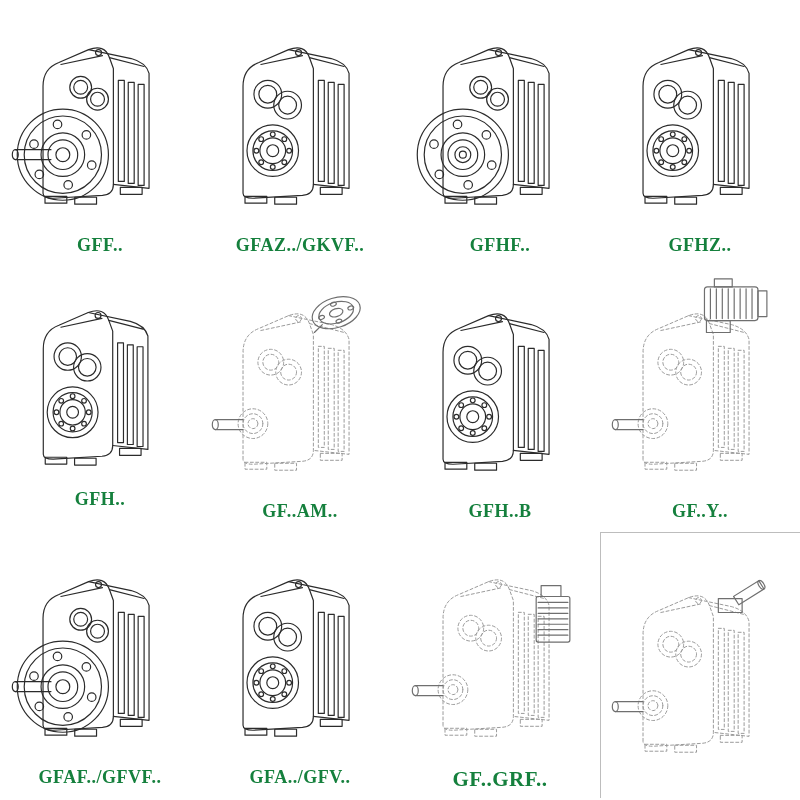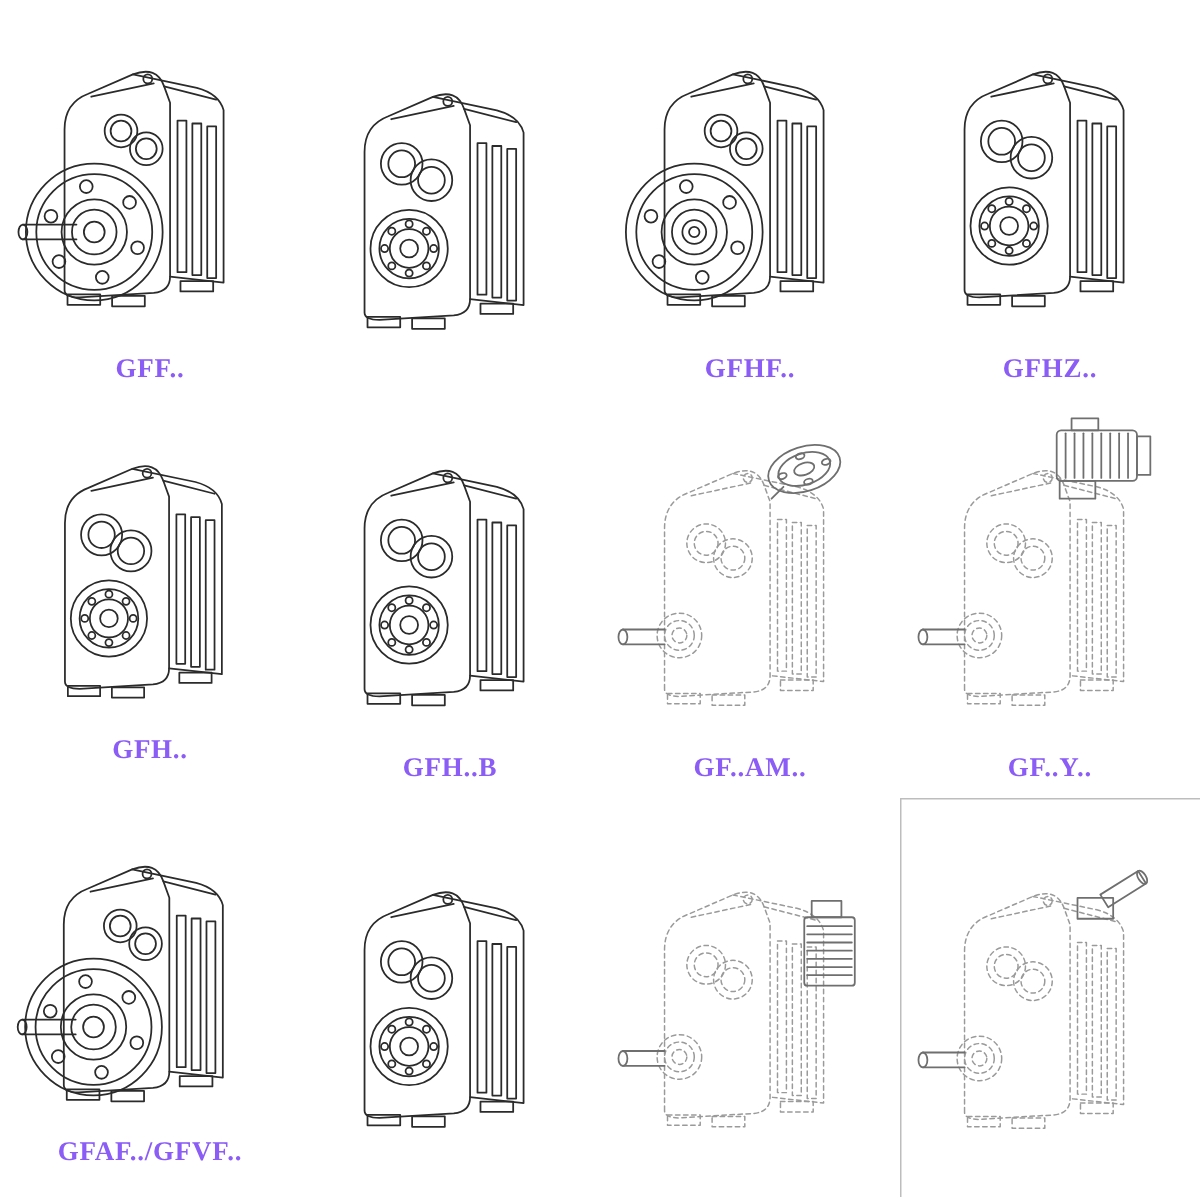--- a/index.html
+++ b/index.html
@@ -12,21 +12,21 @@
   }
   .cell{
     display:flex;flex-direction:column;align-items:center;justify-content:flex-end;
     box-sizing:border-box;
   }
   .cell.boxed{border-left:1px solid #bdbdbd;border-top:1px solid #bdbdbd;}
   .drawing{
     flex:1;display:flex;align-items:center;justify-content:center;width:100%;
   }
   .label{
-    font-weight:bold;font-size:18px;letter-spacing:.5px;color:#8b5cf6;
+    font-weight:bold;font-size:18px;letter-spacing:.5px;color:#15803d;
     text-align:left;padding-bottom:10px;white-space:nowrap;
   }
   .label.lg{font-size:21px;padding-bottom:6px;}
 </style>
 </head>
 <body>
 
 <div class="grid">
 
   <figure class="cell" style="margin:0">
@@ -97,20 +97,21 @@
             <circle cx="62" cy="159.5" r="2.4"></circle>
             <circle cx="50.33273811042197" cy="154.66726188957804" r="2.4"></circle>
             <circle cx="45.5" cy="143" r="2.4"></circle>
             <circle cx="50.332738110421964" cy="131.33273811042196" r="2.4"></circle>
             <circle cx="62" cy="126.5" r="2.4"></circle>
             <circle cx="73.66726188957803" cy="131.33273811042196" r="2.4"></circle>
           </g>
           <g fill="none" stroke="#2b2b2b" stroke-width="1.2" stroke-linejoin="round" stroke-linecap="round"></g>
         </svg>
       </div>
+    <figcaption class="label">GFAZ../GKVF..</figcaption>
   </figure>
 
   <figure class="cell" style="margin:0">
     <div class="drawing">
         <svg viewBox="0 0 180 220" width="185" height="218">
           <g fill="none" stroke="#2b2b2b" stroke-width="1.2" stroke-linejoin="round" stroke-linecap="round">
             <path d="M32 186 L32 78 Q32 60 48 54 L78 41 Q94 35 99 49 L103 60 L103 177 Q103 187 92 188 L42 191 Q32 191 32 186 Z"></path>
             <path d="M78 41 L121 50 Q136 54 139 65 L139 181 L103 177"></path>
             <line x1="99" y1="49" x2="134" y2="58"></line>
             <line x1="50" y1="56" x2="92" y2="47"></line>
@@ -216,20 +217,63 @@
           </g>
           <g fill="none" stroke="#2b2b2b" stroke-width="1.2" stroke-linejoin="round" stroke-linecap="round"></g>
         </svg>
       </div>
     <figcaption class="label">GFH..</figcaption>
   </figure>
 
   <figure class="cell" style="margin:0">
     <div class="drawing">
         <svg viewBox="0 0 180 220" width="185" height="218">
+          <g fill="none" stroke="#9a9a9a" stroke-width="1" stroke-linejoin="round" stroke-linecap="round" stroke-dasharray="3 2.4">
+            <path d="M32 186 L32 78 Q32 60 48 54 L78 41 Q94 35 99 49 L103 60 L103 177 Q103 187 92 188 L42 191 Q32 191 32 186 Z"></path>
+            <path d="M78 41 L121 50 Q136 54 139 65 L139 181 L103 177"></path>
+            <line x1="99" y1="49" x2="134" y2="58"></line>
+            <line x1="50" y1="56" x2="92" y2="47"></line>
+            <rect x="108" y="72" width="6" height="102"></rect>
+            <rect x="118" y="74" width="6" height="102"></rect>
+            <rect x="128" y="76" width="6" height="102"></rect>
+            <circle cx="88" cy="44" r="3"></circle>
+            <rect x="34" y="189" width="22" height="7"></rect>
+            <rect x="64" y="190" width="22" height="7"></rect>
+            <rect x="110" y="180" width="22" height="7"></rect>
+            <circle cx="60" cy="88" r="13"></circle>
+            <circle cx="60" cy="88" r="8"></circle>
+            <circle cx="78" cy="98" r="13"></circle>
+            <circle cx="78" cy="98" r="8"></circle>
+            <circle cx="42" cy="150" r="15"></circle>
+            <circle cx="42" cy="150" r="10"></circle>
+            <circle cx="42" cy="150" r="5"></circle>
+          </g>
+          <g fill="none" stroke="#6f6f6f" stroke-width="1.2" stroke-linejoin="round" stroke-linecap="round">
+            <g transform="translate(126,38) rotate(-18)">
+              <ellipse cx="0" cy="0" rx="25" ry="15"></ellipse>
+              <ellipse cx="0" cy="0" rx="18" ry="10.5"></ellipse>
+              <ellipse cx="0" cy="0" rx="7" ry="4"></ellipse>
+              <ellipse cx="15.5" cy="0" rx="3" ry="1.9"></ellipse>
+              <ellipse cx="-15.5" cy="0" rx="3" ry="1.9"></ellipse>
+              <ellipse cx="0" cy="9" rx="3" ry="1.9"></ellipse>
+              <ellipse cx="0" cy="-9" rx="3" ry="1.9"></ellipse>
+            </g>
+            <line x1="112" y1="50" x2="104" y2="58"></line>
+            <line x1="4" y1="146" x2="32" y2="146"></line>
+            <line x1="4" y1="156" x2="32" y2="156"></line>
+            <ellipse cx="4" cy="151" rx="3" ry="5"></ellipse>
+          </g>
+        </svg>
+      </div>
+    <figcaption class="label">GF..AM..</figcaption>
+  </figure>
+
+  <figure class="cell" style="margin:0">
+    <div class="drawing">
+        <svg viewBox="0 0 180 220" width="185" height="218">
           <g fill="none" stroke="#2b2b2b" stroke-width="1.2" stroke-linejoin="round" stroke-linecap="round">
             <path d="M32 186 L32 78 Q32 60 48 54 L78 41 Q94 35 99 49 L103 60 L103 177 Q103 187 92 188 L42 191 Q32 191 32 186 Z"></path>
             <path d="M78 41 L121 50 Q136 54 139 65 L139 181 L103 177"></path>
             <line x1="99" y1="49" x2="134" y2="58"></line>
             <line x1="50" y1="56" x2="92" y2="47"></line>
             <rect x="108" y="72" width="6" height="102"></rect>
             <rect x="118" y="74" width="6" height="102"></rect>
             <rect x="128" y="76" width="6" height="102"></rect>
             <circle cx="88" cy="44" r="3"></circle>
             <rect x="34" y="189" width="22" height="7"></rect>
@@ -275,63 +319,20 @@
             <rect x="110" y="180" width="22" height="7"></rect>
             <circle cx="60" cy="88" r="13"></circle>
             <circle cx="60" cy="88" r="8"></circle>
             <circle cx="78" cy="98" r="13"></circle>
             <circle cx="78" cy="98" r="8"></circle>
             <circle cx="42" cy="150" r="15"></circle>
             <circle cx="42" cy="150" r="10"></circle>
             <circle cx="42" cy="150" r="5"></circle>
           </g>
           <g fill="none" stroke="#6f6f6f" stroke-width="1.2" stroke-linejoin="round" stroke-linecap="round">
-            <g transform="translate(126,38) rotate(-18)">
-              <ellipse cx="0" cy="0" rx="25" ry="15"></ellipse>
-              <ellipse cx="0" cy="0" rx="18" ry="10.5"></ellipse>
-              <ellipse cx="0" cy="0" rx="7" ry="4"></ellipse>
-              <ellipse cx="15.5" cy="0" rx="3" ry="1.9"></ellipse>
-              <ellipse cx="-15.5" cy="0" rx="3" ry="1.9"></ellipse>
-              <ellipse cx="0" cy="9" rx="3" ry="1.9"></ellipse>
-              <ellipse cx="0" cy="-9" rx="3" ry="1.9"></ellipse>
-            </g>
-            <line x1="112" y1="50" x2="104" y2="58"></line>
-            <line x1="4" y1="146" x2="32" y2="146"></line>
-            <line x1="4" y1="156" x2="32" y2="156"></line>
-            <ellipse cx="4" cy="151" rx="3" ry="5"></ellipse>
-          </g>
-        </svg>
-      </div>
-    <figcaption class="label">GF..AM..</figcaption>
-  </figure>
-
-  <figure class="cell" style="margin:0">
-    <div class="drawing">
-        <svg viewBox="0 0 180 220" width="185" height="218">
-          <g fill="none" stroke="#9a9a9a" stroke-width="1" stroke-linejoin="round" stroke-linecap="round" stroke-dasharray="3 2.4">
-            <path d="M32 186 L32 78 Q32 60 48 54 L78 41 Q94 35 99 49 L103 60 L103 177 Q103 187 92 188 L42 191 Q32 191 32 186 Z"></path>
-            <path d="M78 41 L121 50 Q136 54 139 65 L139 181 L103 177"></path>
-            <line x1="99" y1="49" x2="134" y2="58"></line>
-            <line x1="50" y1="56" x2="92" y2="47"></line>
-            <rect x="108" y="72" width="6" height="102"></rect>
-            <rect x="118" y="74" width="6" height="102"></rect>
-            <rect x="128" y="76" width="6" height="102"></rect>
-            <circle cx="88" cy="44" r="3"></circle>
-            <rect x="34" y="189" width="22" height="7"></rect>
-            <rect x="64" y="190" width="22" height="7"></rect>
-            <rect x="110" y="180" width="22" height="7"></rect>
-            <circle cx="60" cy="88" r="13"></circle>
-            <circle cx="60" cy="88" r="8"></circle>
-            <circle cx="78" cy="98" r="13"></circle>
-            <circle cx="78" cy="98" r="8"></circle>
-            <circle cx="42" cy="150" r="15"></circle>
-            <circle cx="42" cy="150" r="10"></circle>
-            <circle cx="42" cy="150" r="5"></circle>
-          </g>
-          <g fill="none" stroke="#6f6f6f" stroke-width="1.2" stroke-linejoin="round" stroke-linecap="round">
             <rect x="94" y="12" width="54" height="34" rx="3"></rect>
             <line x1="100" y1="14" x2="100" y2="44"></line>
             <line x1="106" y1="14" x2="106" y2="44"></line>
             <line x1="112" y1="14" x2="112" y2="44"></line>
             <line x1="118" y1="14" x2="118" y2="44"></line>
             <line x1="124" y1="14" x2="124" y2="44"></line>
             <line x1="130" y1="14" x2="130" y2="44"></line>
             <line x1="136" y1="14" x2="136" y2="44"></line>
             <line x1="142" y1="14" x2="142" y2="44"></line>
             <rect x="148" y="16" width="9" height="26"></rect>
@@ -339,21 +340,21 @@
             <rect x="96" y="46" width="24" height="12"></rect>
             <line x1="4" y1="146" x2="32" y2="146"></line>
             <line x1="4" y1="156" x2="32" y2="156"></line>
             <ellipse cx="4" cy="151" rx="3" ry="5"></ellipse>
           </g>
         </svg>
       </div>
     <figcaption class="label">GF..Y..</figcaption>
   </figure>
 
-  <figure class="cell" style="margin:10px">
+  <figure class="cell" style="margin:0">
     <div class="drawing">
         <svg viewBox="0 0 180 220" width="185" height="218">
           <g fill="none" stroke="#2b2b2b" stroke-width="1.2" stroke-linejoin="round" stroke-linecap="round">
             <path d="M32 186 L32 78 Q32 60 48 54 L78 41 Q94 35 99 49 L103 60 L103 177 Q103 187 92 188 L42 191 Q32 191 32 186 Z"></path>
             <path d="M78 41 L121 50 Q136 54 139 65 L139 181 L103 177"></path>
             <line x1="99" y1="49" x2="134" y2="58"></line>
             <line x1="50" y1="56" x2="92" y2="47"></line>
             <rect x="108" y="72" width="6" height="102"></rect>
             <rect x="118" y="74" width="6" height="102"></rect>
             <rect x="128" y="76" width="6" height="102"></rect>
@@ -414,20 +415,21 @@
             <circle cx="62" cy="159.5" r="2.4"></circle>
             <circle cx="50.33273811042197" cy="154.66726188957804" r="2.4"></circle>
             <circle cx="45.5" cy="143" r="2.4"></circle>
             <circle cx="50.332738110421964" cy="131.33273811042196" r="2.4"></circle>
             <circle cx="62" cy="126.5" r="2.4"></circle>
             <circle cx="73.66726188957803" cy="131.33273811042196" r="2.4"></circle>
           </g>
           <g fill="none" stroke="#2b2b2b" stroke-width="1.2" stroke-linejoin="round" stroke-linecap="round"></g>
         </svg>
       </div>
+    <figcaption class="label">GFA../GFV..</figcaption>
   </figure>
 
   <figure class="cell" style="margin:0">
     <div class="drawing">
         <svg viewBox="0 0 180 220" width="185" height="218">
           <g fill="none" stroke="#9a9a9a" stroke-width="1" stroke-linejoin="round" stroke-linecap="round" stroke-dasharray="3 2.4">
             <path d="M32 186 L32 78 Q32 60 48 54 L78 41 Q94 35 99 49 L103 60 L103 177 Q103 187 92 188 L42 191 Q32 191 32 186 Z"></path>
             <path d="M78 41 L121 50 Q136 54 139 65 L139 181 L103 177"></path>
             <line x1="99" y1="49" x2="134" y2="58"></line>
             <line x1="50" y1="56" x2="92" y2="47"></line>
@@ -455,20 +457,21 @@
             <line x1="128" y1="84" x2="158" y2="84"></line>
             <line x1="128" y1="89.5" x2="158" y2="89.5"></line>
             <line x1="128" y1="95" x2="158" y2="95"></line>
             <rect x="131" y="45" width="20" height="11"></rect>
             <line x1="4" y1="146" x2="32" y2="146"></line>
             <line x1="4" y1="156" x2="32" y2="156"></line>
             <ellipse cx="4" cy="151" rx="3" ry="5"></ellipse>
           </g>
         </svg>
       </div>
+    <figcaption class="label lg">GF..GRF..</figcaption>
   </figure>
 
   <figure class="cell boxed" style="margin:0">
     <div class="drawing">
         <svg viewBox="0 0 180 220" width="185" height="218">
           <g fill="none" stroke="#9a9a9a" stroke-width="1" stroke-linejoin="round" stroke-linecap="round" stroke-dasharray="3 2.4">
             <path d="M32 186 L32 78 Q32 60 48 54 L78 41 Q94 35 99 49 L103 60 L103 177 Q103 187 92 188 L42 191 Q32 191 32 186 Z"></path>
             <path d="M78 41 L121 50 Q136 54 139 65 L139 181 L103 177"></path>
             <line x1="99" y1="49" x2="134" y2="58"></line>
             <line x1="50" y1="56" x2="92" y2="47"></line>

